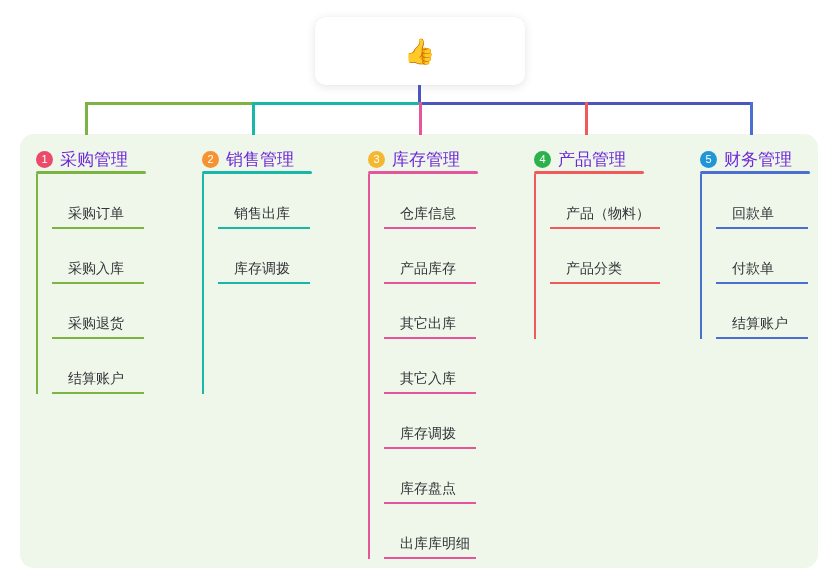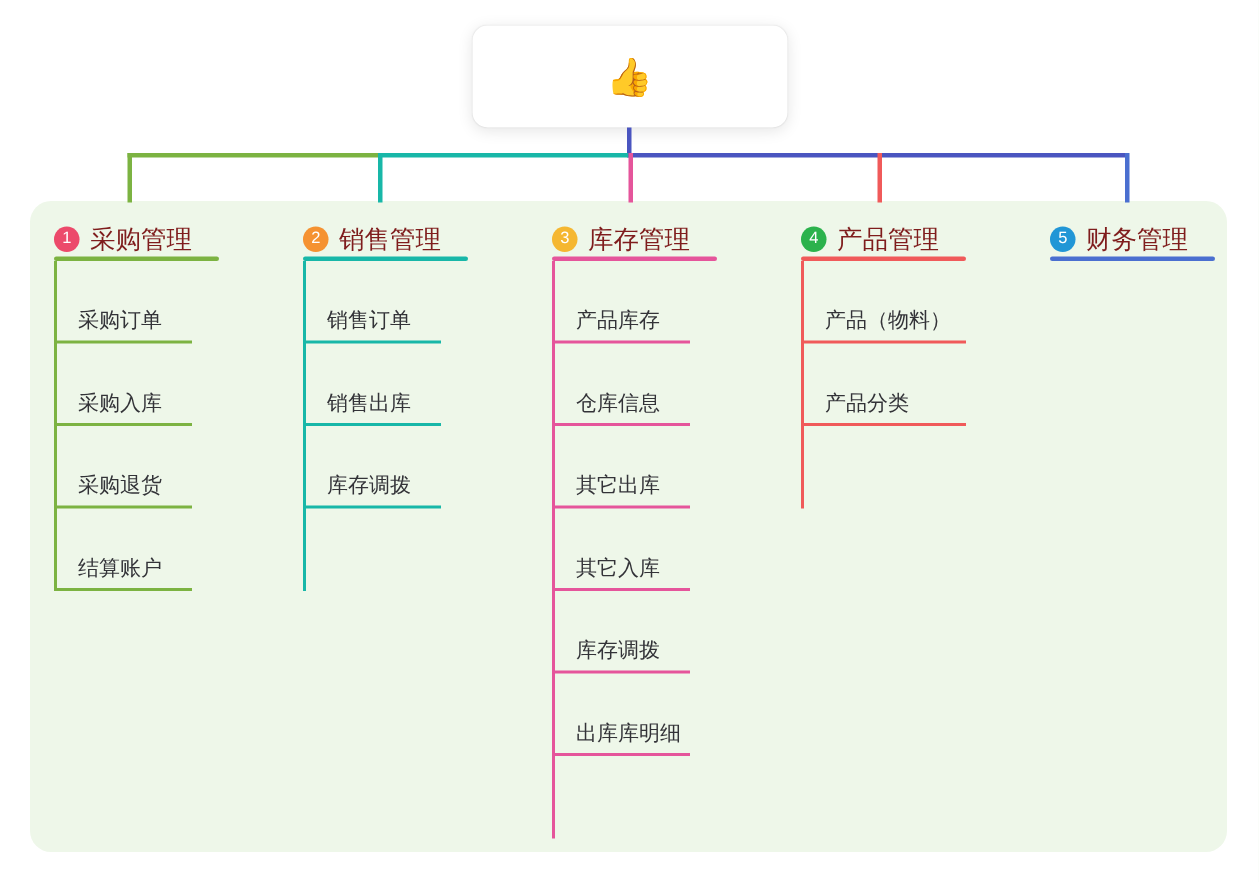--- a/index.html
+++ b/index.html
@@ -86,34 +86,35 @@
     font-size: 11px;
     line-height: 17px;
     text-align: center;
     display: inline-block;
     margin-right: 7px;
     flex: 0 0 auto;
     font-family: "Liberation Sans", sans-serif;
   }
   .col-title {
     font-size: 17px;
-    color: #7f1d1d;
+    color: #6d28d9;
     white-space: nowrap;
   }
   .header-rule {
     position: absolute;
     left: 16px;
     bottom: 0;
     height: 3px;
     border-radius: 2px;
   }
 
   .leaves {
     position: relative;
     margin-top: 0;
+    padding-left: 16px;
   }
   .spine {
     position: absolute;
     left: 16px;
     top: 0;
     width: 2px;
   }
   .leaf {
     position: relative;
     height: 55px;
@@ -186,59 +187,59 @@
     </div>
     <div class="column" style="left: 186px;">
       <div class="col-header">
         <span class="badge" style="background: rgb(245, 146, 49);">2</span>
         <span class="col-title">销售管理</span>
         <div class="header-rule" style="width: 110px; background: rgb(24, 183, 168);"></div>
       </div>
       <div class="leaves">
         <div class="spine" style="background: rgb(24, 183, 168); height: 220px;"></div>
         <div class="leaf">
-          <div class="leaf-label">销售订单</div>
-          <div class="leaf-rule" style="width: 92px; background: rgb(24, 183, 168);"></div>
-        </div>
-        <div class="leaf">
           <div class="leaf-label">销售出库</div>
           <div class="leaf-rule" style="width: 92px; background: rgb(24, 183, 168);"></div>
         </div>
         <div class="leaf">
           <div class="leaf-label">库存调拨</div>
           <div class="leaf-rule" style="width: 92px; background: rgb(24, 183, 168);"></div>
         </div>
       </div>
     </div>
     <div class="column" style="left: 352px;">
       <div class="col-header">
         <span class="badge" style="background: rgb(245, 183, 49);">3</span>
         <span class="col-title">库存管理</span>
         <div class="header-rule" style="width: 110px; background: rgb(229, 85, 155);"></div>
       </div>
       <div class="leaves">
         <div class="spine" style="background: rgb(229, 85, 155); height: 385px;"></div>
         <div class="leaf">
+          <div class="leaf-label">仓库信息</div>
+          <div class="leaf-rule" style="width: 92px; background: rgb(229, 85, 155);"></div>
+        </div>
+        <div class="leaf">
           <div class="leaf-label">产品库存</div>
           <div class="leaf-rule" style="width: 92px; background: rgb(229, 85, 155);"></div>
         </div>
         <div class="leaf">
-          <div class="leaf-label">仓库信息</div>
-          <div class="leaf-rule" style="width: 92px; background: rgb(229, 85, 155);"></div>
-        </div>
-        <div class="leaf">
           <div class="leaf-label">其它出库</div>
           <div class="leaf-rule" style="width: 92px; background: rgb(229, 85, 155);"></div>
         </div>
         <div class="leaf">
           <div class="leaf-label">其它入库</div>
           <div class="leaf-rule" style="width: 92px; background: rgb(229, 85, 155);"></div>
         </div>
         <div class="leaf">
           <div class="leaf-label">库存调拨</div>
+          <div class="leaf-rule" style="width: 92px; background: rgb(229, 85, 155);"></div>
+        </div>
+        <div class="leaf">
+          <div class="leaf-label">库存盘点</div>
           <div class="leaf-rule" style="width: 92px; background: rgb(229, 85, 155);"></div>
         </div>
         <div class="leaf">
           <div class="leaf-label">出库库明细</div>
           <div class="leaf-rule" style="width: 92px; background: rgb(229, 85, 155);"></div>
         </div>
       </div>
     </div>
     <div class="column" style="left: 518px;">
       <div class="col-header">
@@ -257,14 +258,29 @@
           <div class="leaf-rule" style="width: 110px; background: rgb(240, 90, 90);"></div>
         </div>
       </div>
     </div>
     <div class="column" style="left: 684px;">
       <div class="col-header">
         <span class="badge" style="background: rgb(33, 150, 214);">5</span>
         <span class="col-title">财务管理</span>
         <div class="header-rule" style="width: 110px; background: rgb(74, 111, 208);"></div>
       </div>
+      <div class="leaves">
+        <div class="spine" style="background: rgb(74, 111, 208); height: 165px;"></div>
+        <div class="leaf">
+          <div class="leaf-label">回款单</div>
+          <div class="leaf-rule" style="width: 92px; background: rgb(74, 111, 208);"></div>
+        </div>
+        <div class="leaf">
+          <div class="leaf-label">付款单</div>
+          <div class="leaf-rule" style="width: 92px; background: rgb(74, 111, 208);"></div>
+        </div>
+        <div class="leaf">
+          <div class="leaf-label">结算账户</div>
+          <div class="leaf-rule" style="width: 92px; background: rgb(74, 111, 208);"></div>
+        </div>
+      </div>
     </div>
   </div>
 
 </body></html>

